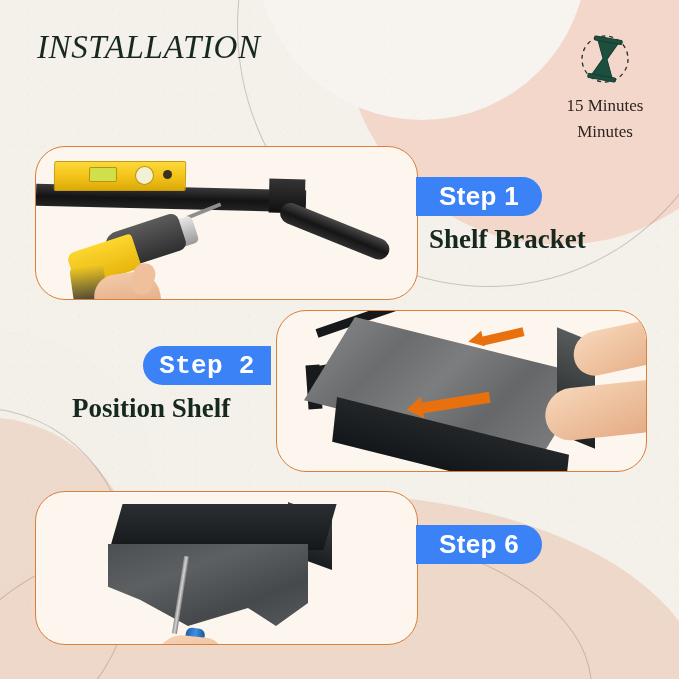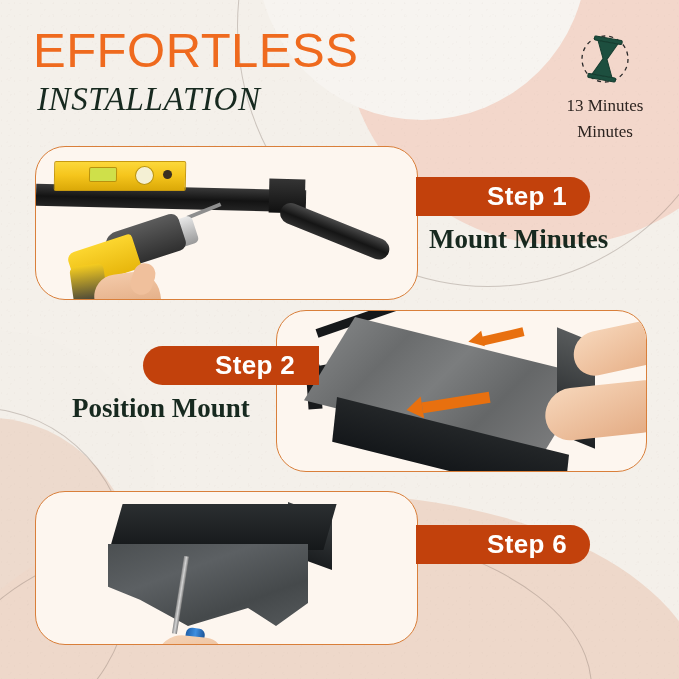--- a/index.html
+++ b/index.html
@@ -115,32 +115,31 @@
   }
   .card-1{left:35px;top:146px;width:381px;height:152px;}
   .card-2{left:276px;top:310px;width:369px;height:160px;}
   .card-3{left:35px;top:491px;width:381px;height:152px;}
   .photo{position:absolute;inset:0;overflow:hidden;}
 
   
   .badge{
     position:absolute;
     height:39px;
-    background:#c2410c;
+    background:#3b82f6;
     display:flex;align-items:center;justify-content:center;
     color:#fff;
     font-size:26px;font-weight:bold;
     letter-spacing:.3px;
     font-family:"Liberation Sans", sans-serif;
-    padding-left:48px;
   }
   .badge.right-pill{border-radius:0 20px 20px 0;}
   .badge.left-pill{border-radius:20px 0 0 20px;}
   .badge-1{left:416px;top:177px;width:126px;}
-  .badge-2{left:143px;top:346px;width:128px;}
+  .badge-2{left:143px;top:346px;width:128px;font-family:Liberation Mono, monospace;}
   .badge-3{left:416px;top:525px;width:126px;}
 
   .step-title{
     position:absolute;
     font-family:"Liberation Serif", serif;
     font-weight:bold;
     font-size:27px;
     color:#17291f;
     white-space:nowrap;
   }
@@ -318,36 +317,35 @@
     <div class="blob-cream-left"></div>
     <div class="blob-tan-left"></div>
     <div class="blob-tan-bottom"></div>
     <div class="arc-line arc-a"></div>
     <div class="arc-line arc-b"></div>
     <div class="arc-line arc-c"></div>
     <div class="noise"></div>
   </div>
 
   <div class="headline">
-    <div class="main">EFFORTLESS</div>
     <div class="sub">INSTALLATION</div>
   </div>
 
   <div class="assembly">
     <div class="glyph">
       <svg width="58" height="58" viewBox="0 0 58 58">
         <circle cx="29" cy="29" r="23" fill="none" stroke="#2a2a2a" stroke-width="1.3" stroke-dasharray="4 4"></circle>
         <g transform="rotate(10 29 29)" fill="#1d4f3f" stroke="#163d30" stroke-width="1">
           <rect x="15" y="8" width="28" height="4" rx="1.2"></rect>
           <rect x="15" y="46" width="28" height="4" rx="1.2"></rect>
           <path d="M19 12 L39 12 L31 29 L39 46 L19 46 L27 29 Z"></path>
         </g>
       </svg>
     </div>
-    <div class="txt">13 Minutes</div>
+    <div class="txt">15 Minutes</div>
     <div class="txt">Minutes</div>
   </div>
 
   <div class="card card-1">
     <div class="photo">
       <div class="bracket-bar"></div>
       <div class="bracket-plate"></div>
       <div class="bracket-rod"></div>
       <div class="level">
         <div class="vial v1"></div>
@@ -357,21 +355,21 @@
       <div class="drill-bit"></div>
       <div class="drill-chuck"></div>
       <div class="drill-body"></div>
       <div class="drill-yellow"></div>
       <div class="drill-grip"></div>
       <div class="hand-1"></div>
       <div class="hand-1b"></div>
     </div>
   </div>
   <div class="badge right-pill badge-1">Step 1</div>
-  <div class="step-title title-1">Mount Minutes</div>
+  <div class="step-title title-1">Shelf Bracket</div>
 
   <div class="card card-2">
     <div class="photo">
       <div class="brk2-long"></div>
       <div class="brk2-low"></div>
       <div class="brk2-plate"></div>
       <div class="shelf2-top"></div>
       <div class="shelf2-end"></div>
       <div class="shelf2-face"></div>
       <div class="arrow arrow-a">
@@ -380,21 +378,21 @@
       </div>
       <div class="arrow arrow-b">
         <div class="head"></div>
           <div class="shaft"></div>
       </div>
       <div class="hand2-top"></div>
       <div class="hand2-bot"></div>
     </div>
   </div>
   <div class="badge left-pill badge-2">Step 2</div>
-  <div class="step-title title-2">Position Mount</div>
+  <div class="step-title title-2">Position Shelf</div>
 
   <div class="card card-3">
     <div class="photo">
       <div class="shelf3-side"></div>
       <div class="shelf3-top"></div>
       <div class="shelf3-under"></div>
       <div class="sd-shaft"></div>
       <div class="sd-handle"></div>
       <div class="hand-3"></div>
     </div>

